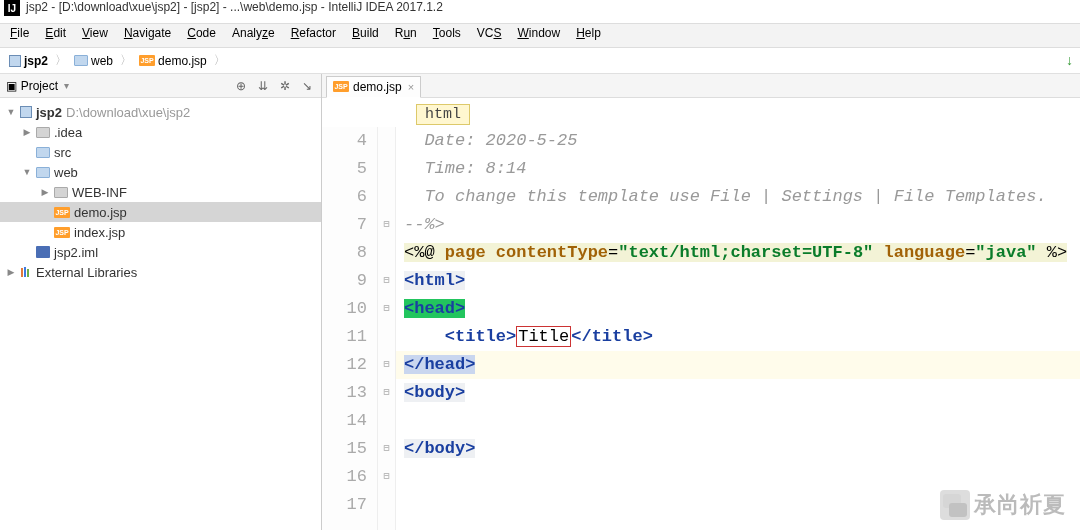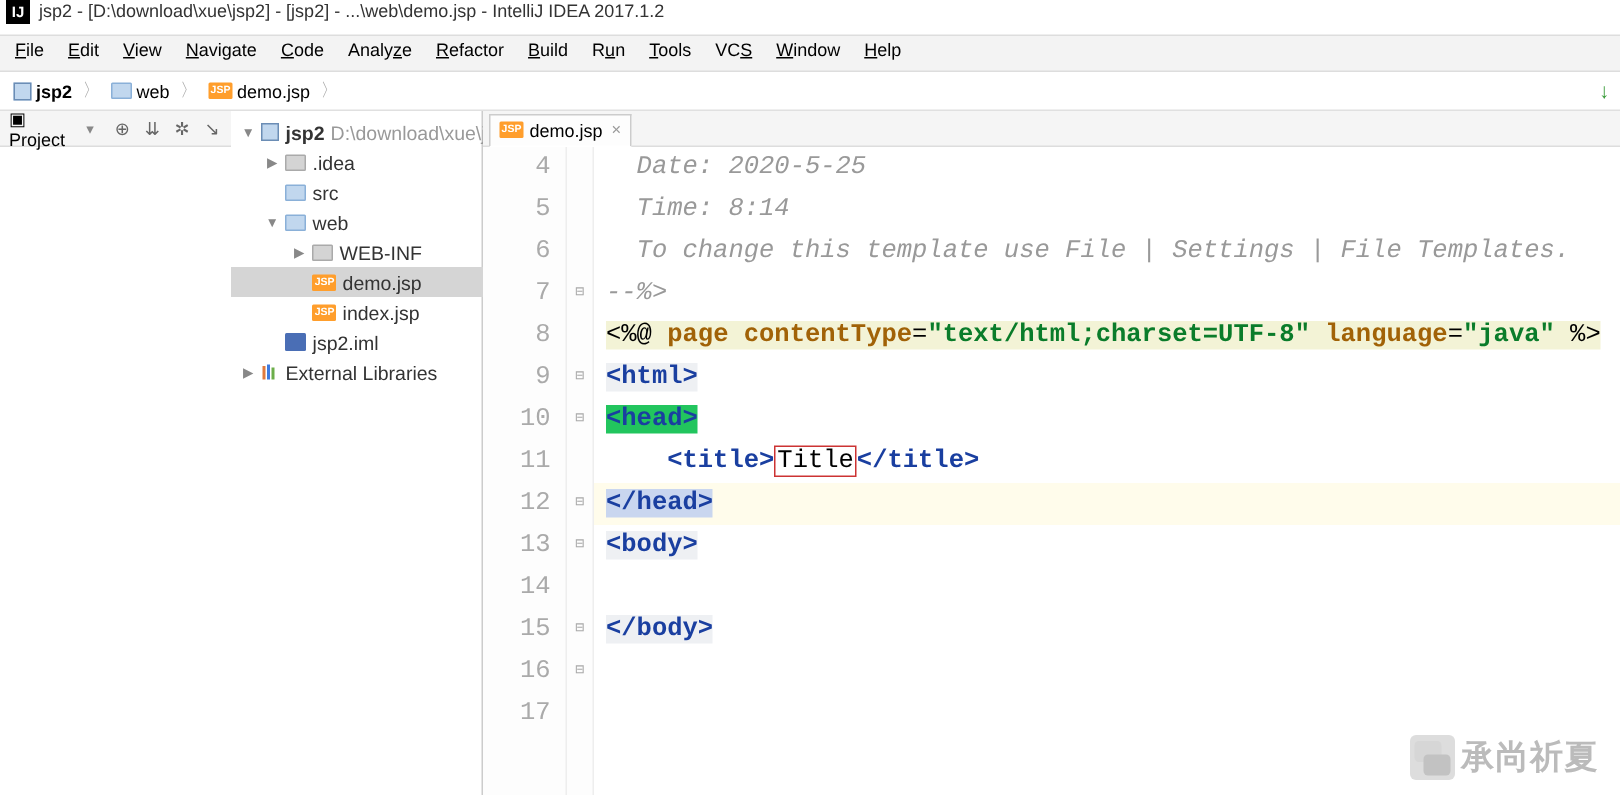--- a/index.html
+++ b/index.html
@@ -106,21 +106,21 @@
   .library-icon svg { display: block; }
   .main {
     display: flex;
     height: calc(530px - 24px - 24px - 26px);
   }
   .sidebar {
     width: 322px;
     border-right: 1px solid #ccc;
     background: #fff;
     display: flex;
-    flex-direction: row;
+    flex-direction: column;
   }
   .tool-header {
     height: 24px;
     background: #f5f5f5;
     border-bottom: 1px solid #ddd;
     display: flex;
     align-items: center;
     padding: 0 6px;
     gap: 6px;
     font-size: 12px;
@@ -396,20 +396,21 @@
 
   <div class="editor">
     <div class="editor-tabs">
       <div class="editor-tab">
         <span class="jsp-icon">JSP</span>
         <span>demo.jsp</span>
         <span class="close">×</span>
       </div>
     </div>
 
+    <div><span class="context-badge">html</span></div>
 
     <div class="code-area">
       <div class="gutter">
         <div>4</div>
           <div>5</div>
           <div>6</div>
           <div>7</div>
           <div>8</div>
           <div>9</div>
           <div>10</div>

